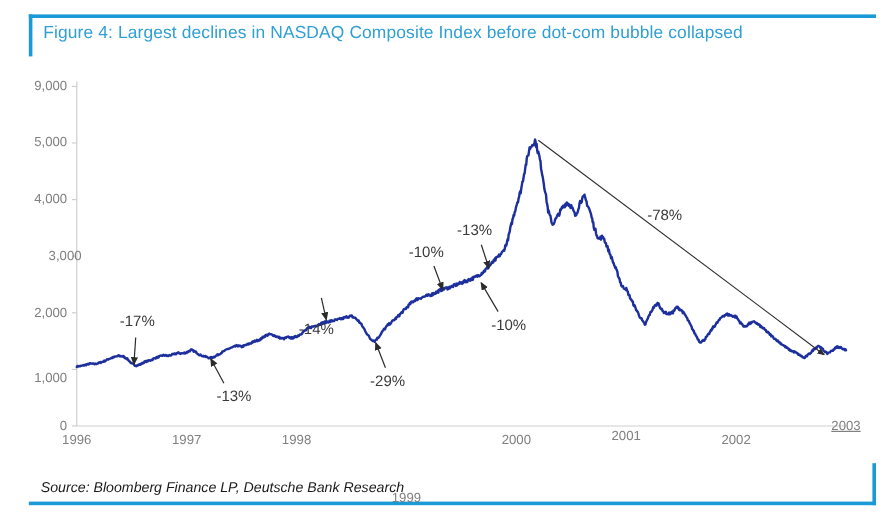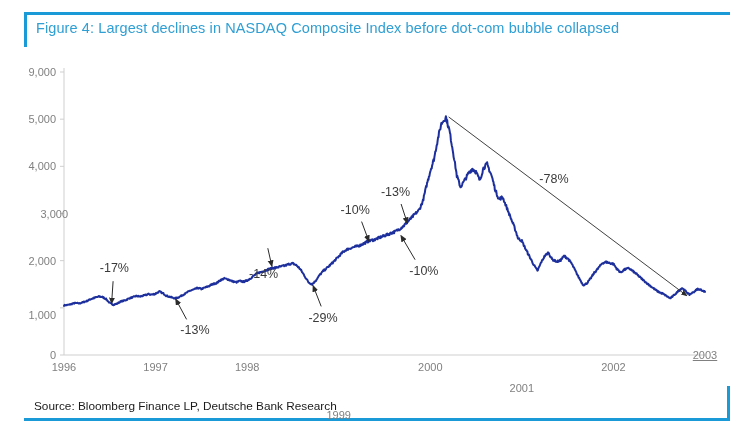--- a/index.html
+++ b/index.html
@@ -60,20 +60,21 @@
     font-size: 14.5px;
     color: #2f9fd4;
     letter-spacing: 0.1px;
     white-space: nowrap;
   }
   .source {
     position: absolute;
     left: 34px;
     top: 399px;
     font-size: 11.8px;
+    font-style: italic;
     color: #1a1a1a;
     white-space: nowrap;
   }
   .plot {
     position: absolute;
     left: 0;
     top: 0;
     width: 743px;
     height: 435px;
   }
@@ -151,21 +152,21 @@
       <div class="ylabel" style="left: 12px; top: 260.667px;">2,000</div>
       <div class="ylabel" style="left: 24px; top: 213.5px;">3,000</div>
       <div class="ylabel" style="left: 12px; top: 166.333px;">4,000</div>
       <div class="ylabel" style="left: 12px; top: 119.167px;">5,000</div>
       <div class="ylabel" style="left: 12px; top: 72px;">9,000</div>
       <div class="xlabel" style="left: 64px; top: 361px;">1996</div>
       <div class="xlabel" style="left: 155.571px; top: 361px;">1997</div>
       <div class="xlabel" style="left: 247.143px; top: 361px;">1998</div>
       <div class="xlabel" style="left: 338.714px; top: 361px; margin-top: 48px;">1999</div>
       <div class="xlabel" style="left: 430.286px; top: 361px;">2000</div>
-      <div class="xlabel" style="left: 521.857px; top: 382px;">2001</div>
+      <div class="xlabel" style="left: 521.857px; top: 358px;">2001</div>
       <div class="xlabel" style="left: 613.429px; top: 361px;">2002</div>
       <div class="xlabel" style="left: 705px; top: 349px; text-decoration: underline;">2003</div>
       <div class="ann" style="left: 114.364px; top: 268.213px;">-17%</div>
       <div class="ann" style="left: 194.947px; top: 330.473px;">-13%</div>
       <div class="ann" style="left: 263.626px; top: 235.668px; margin-top: 38px;">-14%</div>
       <div class="ann" style="left: 323px; top: 318.21px;">-29%</div>
       <div class="ann" style="left: 355.197px; top: 209.727px;">-10%</div>
       <div class="ann" style="left: 395.489px; top: 191.803px;">-13%</div>
       <div class="ann" style="left: 423.876px; top: 270.572px;">-10%</div>
       <div class="ann" style="left: 553.907px; top: 179px;">-78%</div>

